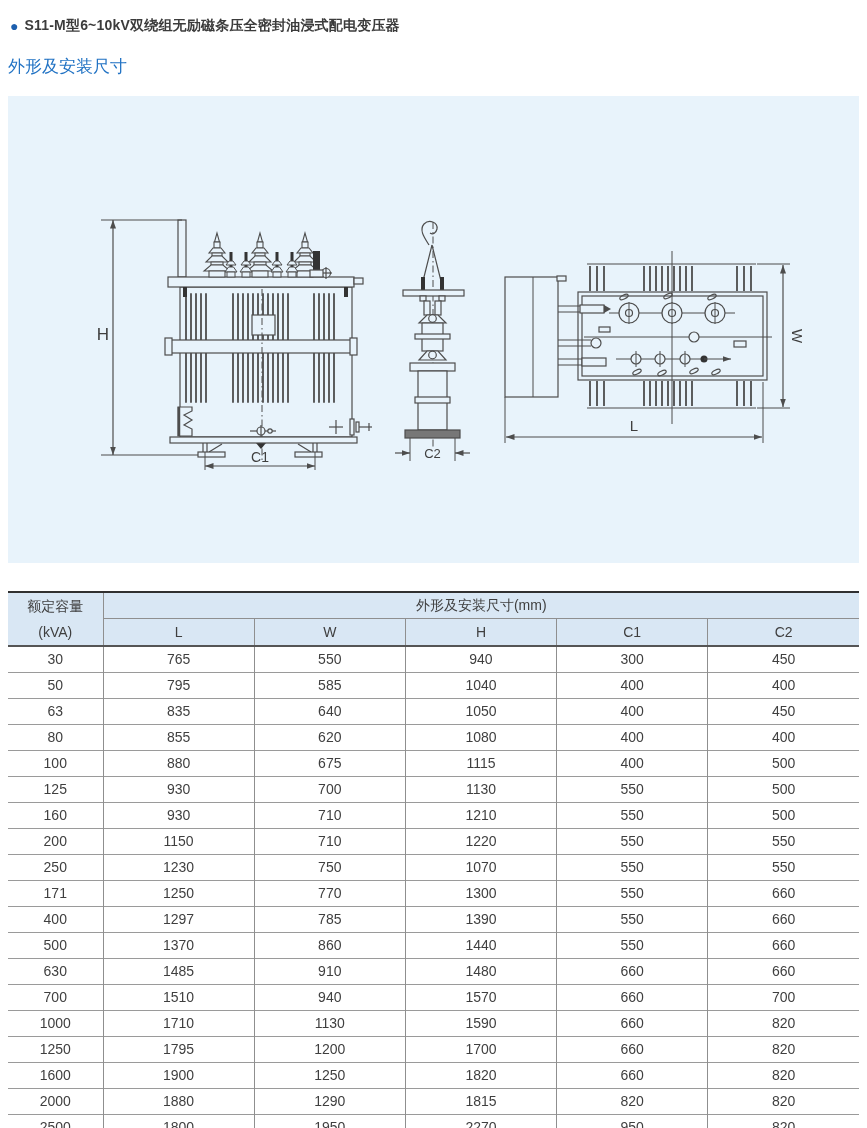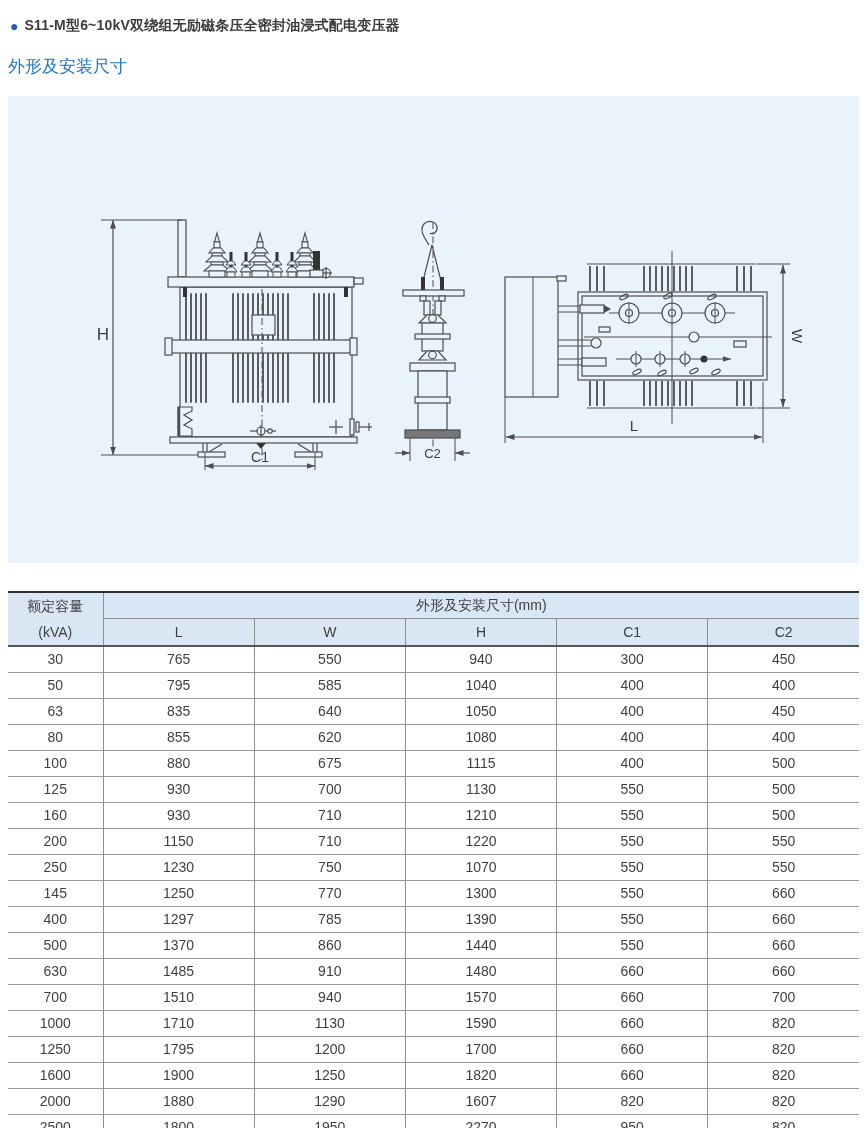--- a/index.html
+++ b/index.html
@@ -335,21 +335,21 @@
         </tr>
         <tr>
           <td>250</td>
           <td>1230</td>
           <td>750</td>
           <td>1070</td>
           <td>550</td>
           <td>550</td>
         </tr>
         <tr>
-          <td>145</td>
+          <td>171</td>
           <td>1250</td>
           <td>770</td>
           <td>1300</td>
           <td>550</td>
           <td>660</td>
         </tr>
         <tr>
           <td>400</td>
           <td>1297</td>
           <td>785</td>
@@ -402,21 +402,21 @@
           <td>1900</td>
           <td>1250</td>
           <td>1820</td>
           <td>660</td>
           <td>820</td>
         </tr>
         <tr>
           <td>2000</td>
           <td>1880</td>
           <td>1290</td>
-          <td>1607</td>
+          <td>1815</td>
           <td>820</td>
           <td>820</td>
         </tr>
         <tr>
           <td>2500</td>
           <td>1800</td>
           <td>1950</td>
           <td>2270</td>
           <td>950</td>
           <td>820</td>

